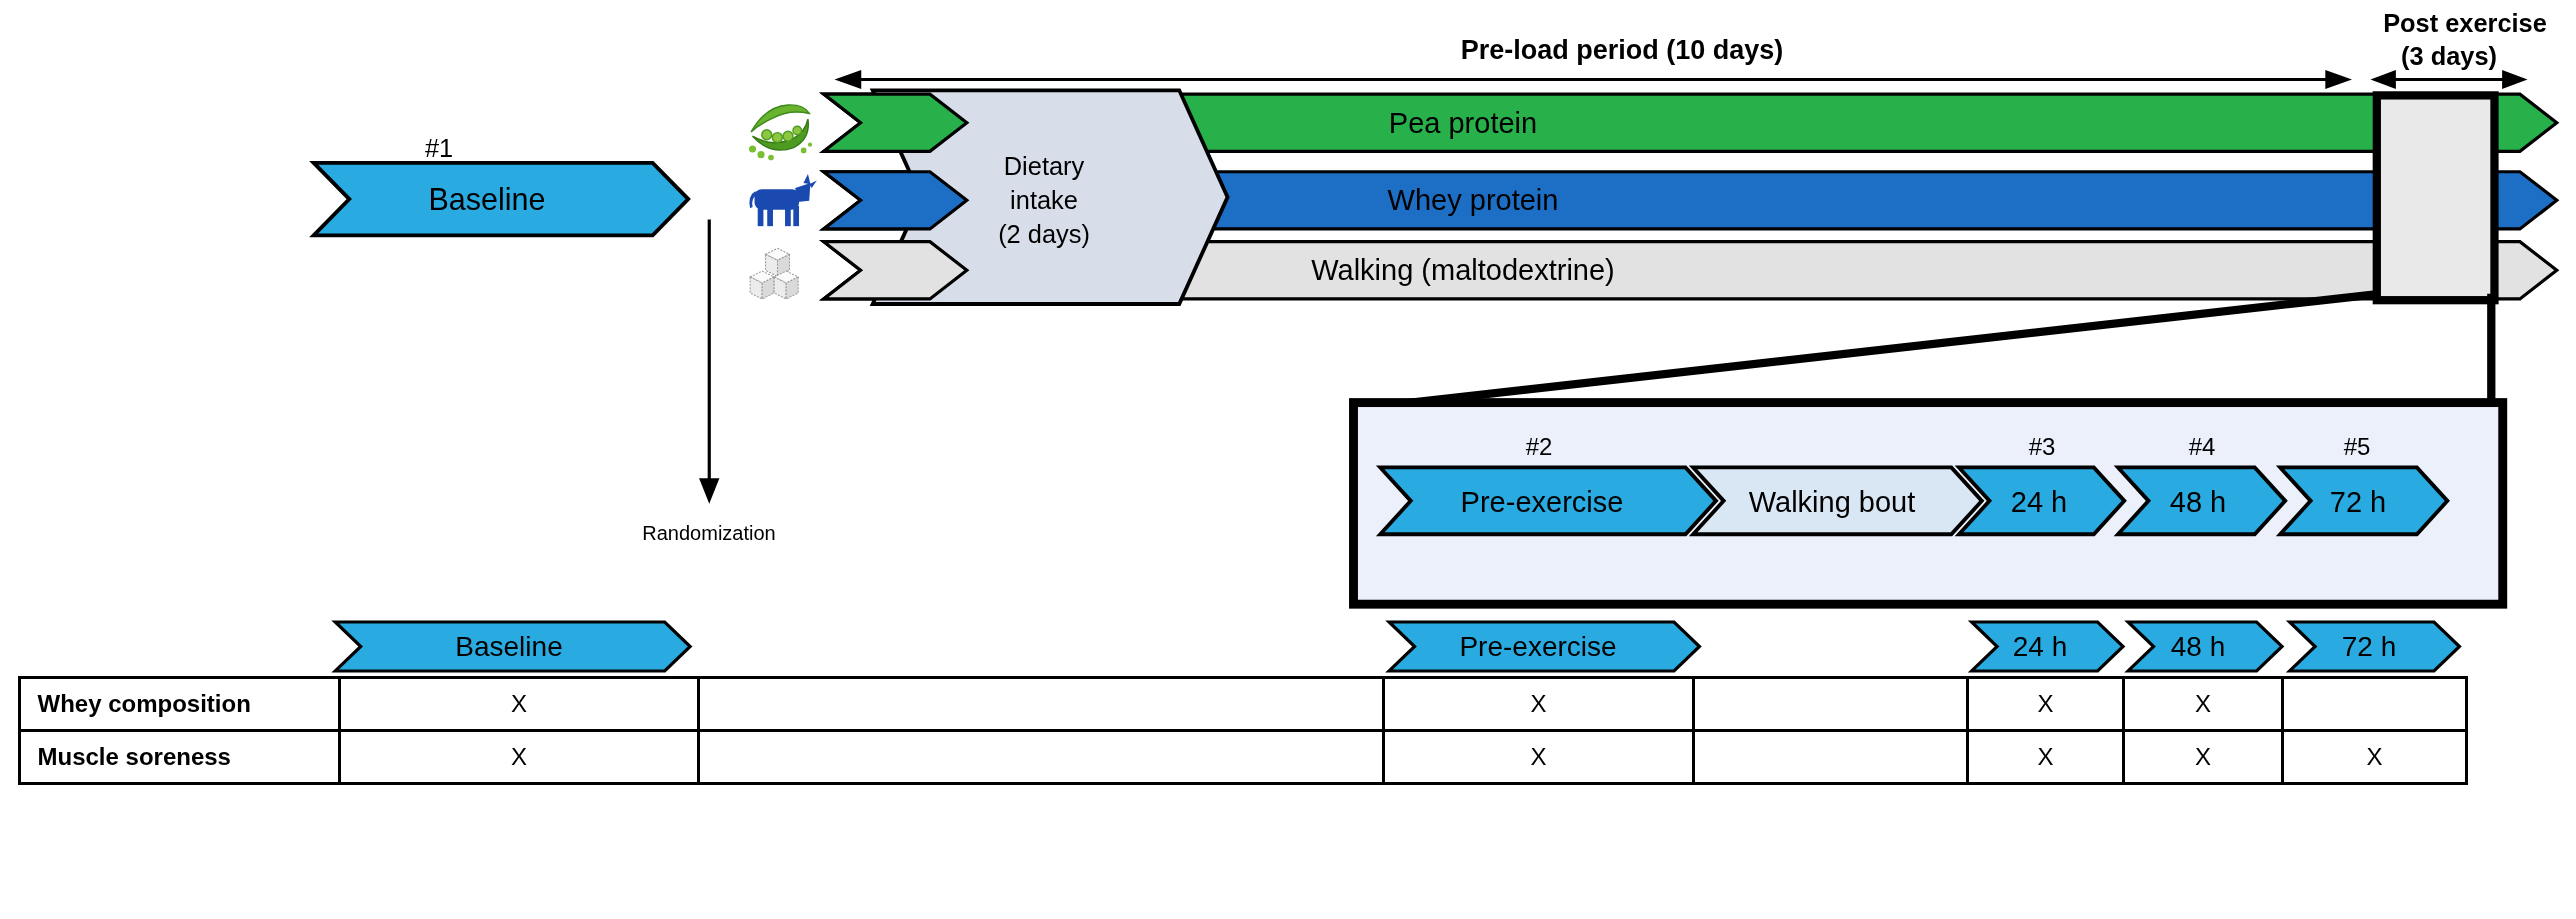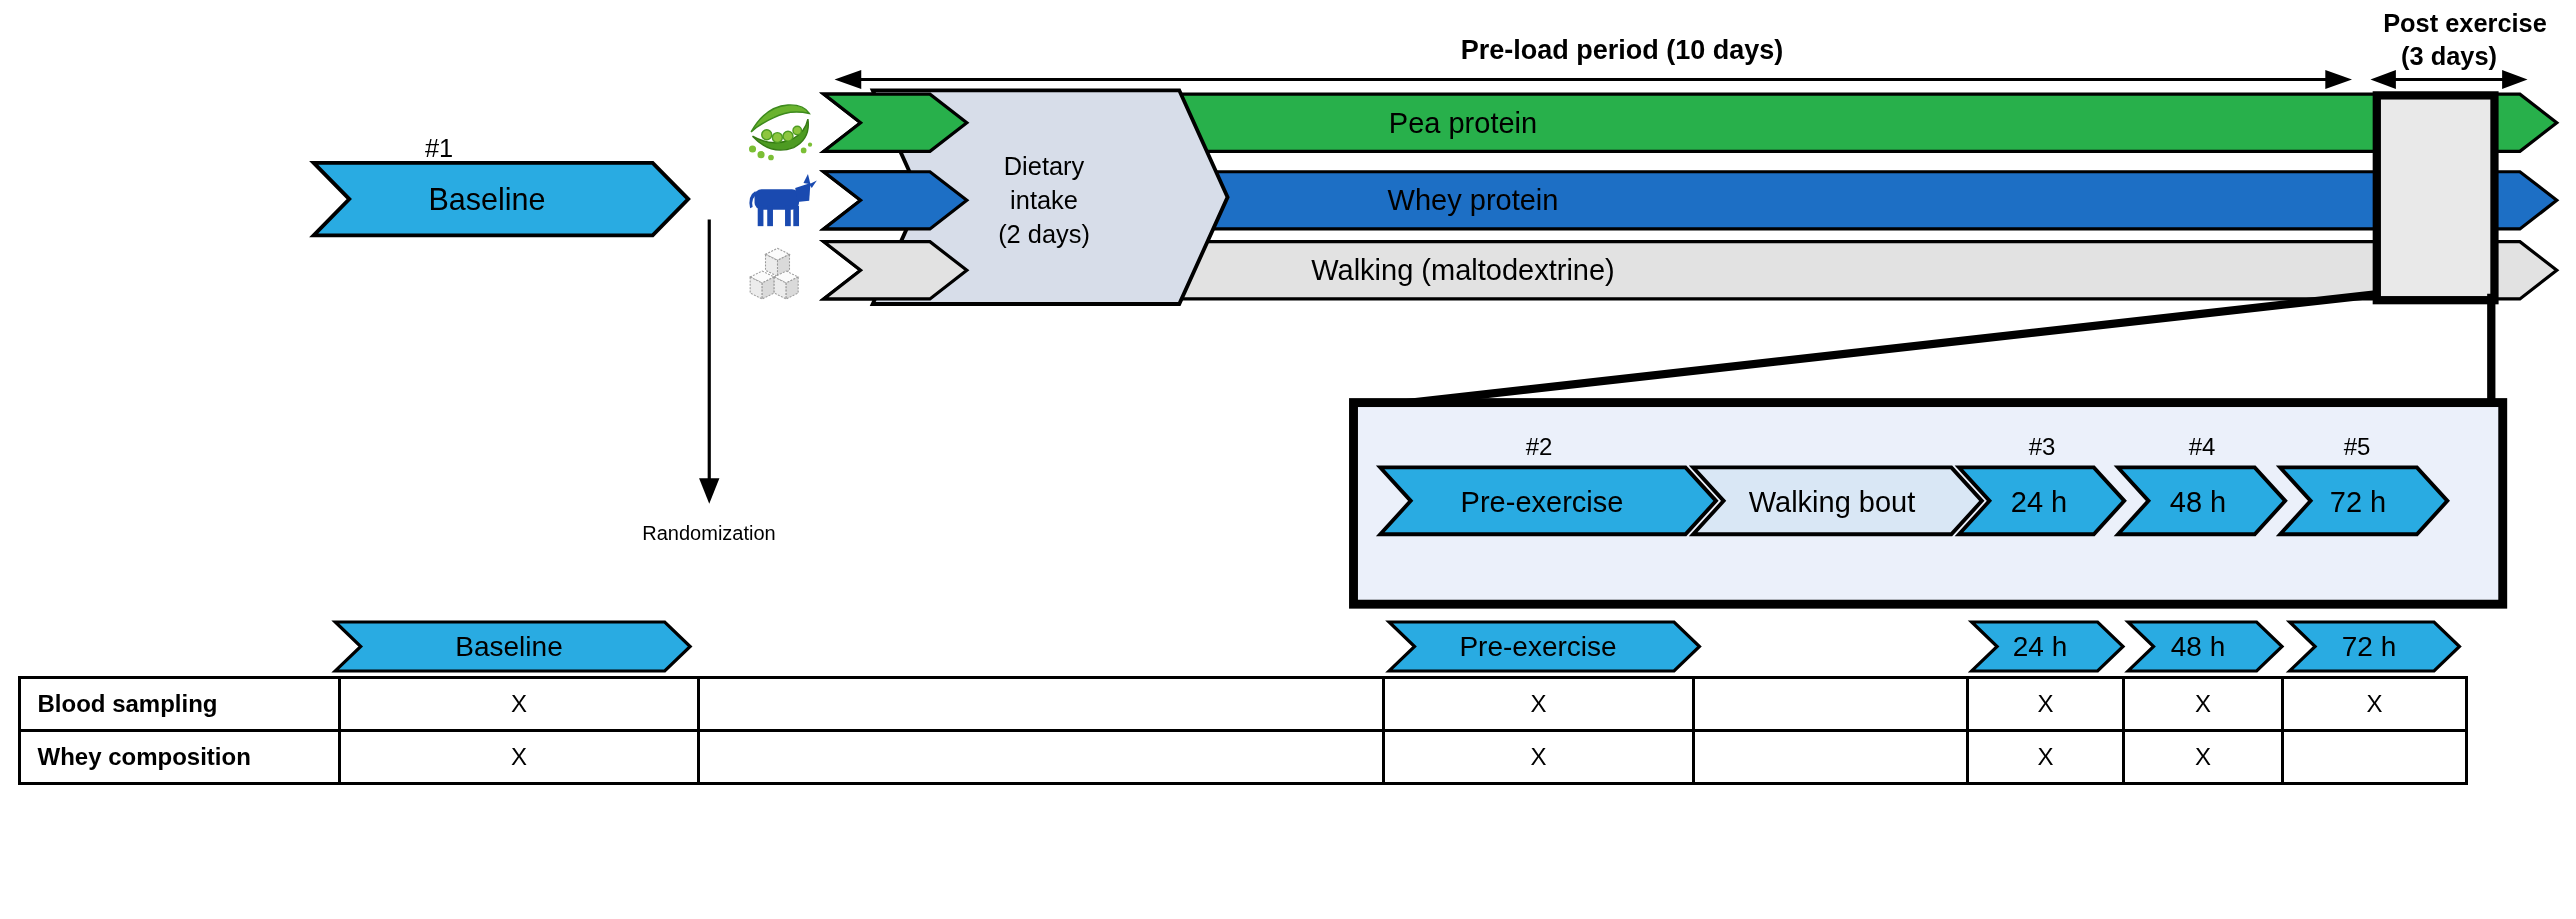--- a/index.html
+++ b/index.html
@@ -160,36 +160,36 @@
         <col style="width:359px">
         <col style="width:685px">
       <col style="width:310px">
         <col style="width:274px">
         <col style="width:156px">
       <col style="width:159px">
         <col style="width:184px">
     </colgroup>
     <tbody>
       <tr>
-        <td class="rowlabel">Blood sampling</td>
-        <td class="mark">X</td>
-        <td class="mark"></td>
-        <td class="mark">X</td>
-        <td class="mark"></td>
-        <td class="mark">X</td>
-        <td class="mark">X</td>
-        <td class="mark">X</td>
-      </tr>
-      <tr>
         <td class="rowlabel">Whey composition</td>
         <td class="mark">X</td>
         <td class="mark"></td>
         <td class="mark">X</td>
         <td class="mark"></td>
         <td class="mark">X</td>
         <td class="mark">X</td>
         <td class="mark"></td>
       </tr>
+      <tr>
+        <td class="rowlabel">Muscle soreness</td>
+        <td class="mark">X</td>
+        <td class="mark"></td>
+        <td class="mark">X</td>
+        <td class="mark"></td>
+        <td class="mark">X</td>
+        <td class="mark">X</td>
+        <td class="mark">X</td>
+      </tr>
     </tbody>
   </table>
 
 </div>
 
 
 </body></html>

